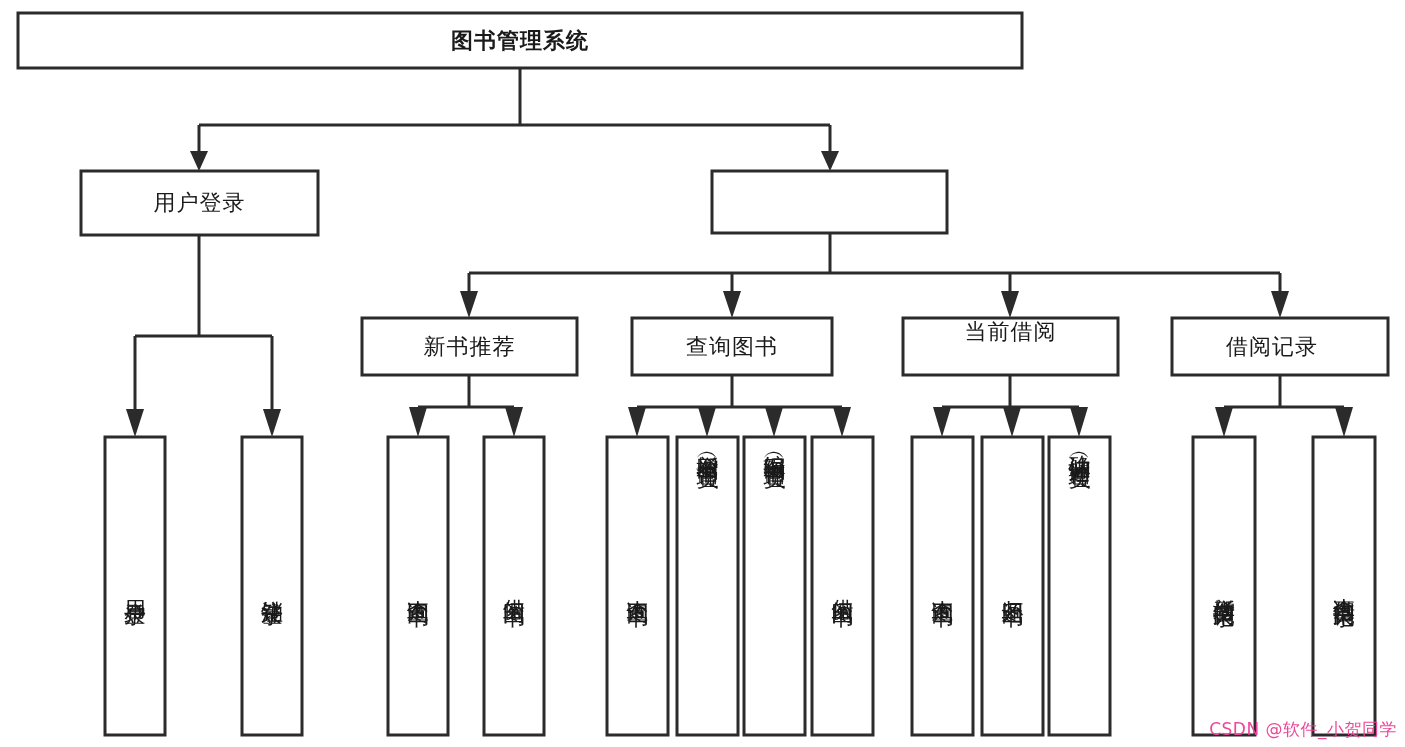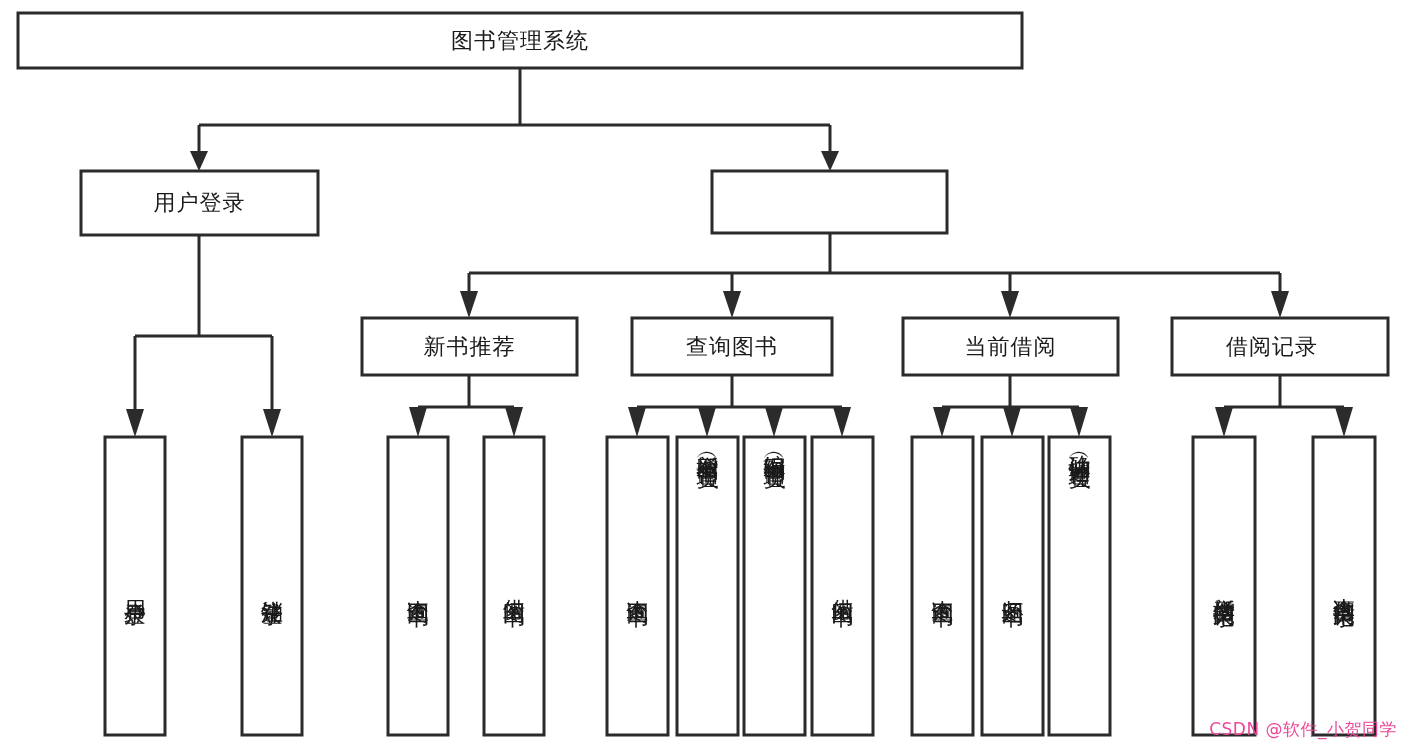--- a/index.html
+++ b/index.html
@@ -173,35 +173,35 @@
 
     <path class="connector" d="M 1280 375 L 1280 407"></path>
     <path class="connector" d="M 1224 407 L 1344 407"></path>
     <path class="connector" d="M 1224 407 L 1224 412"></path>
     <path class="connector" d="M 1344 407 L 1344 412"></path>
     <polygon class="arrow-head" points="1215,407 1233,407 1224,437"></polygon>
     <polygon class="arrow-head" points="1335,407 1353,407 1344,437"></polygon>
 
   </svg>
 
-  <div class="hlabel-wrap" style="left:18px; top:13px; width:1004px; height:55px;">
+  <div class="hlabel-wrap" style="left:18px; top:13px; width:1004px; height:55px;font-weight:bold;">
     <span class="hlabel-text">图书管理系统</span>
   </div>
 
   <div class="hlabel-wrap" style="left:81px; top:171px; width:237px; height:64px;">
     <span class="hlabel-text">用户登录</span>
   </div>
 
   <div class="hlabel-wrap" style="left:362px; top:318px; width:215px; height:57px;justify-content:center;">
     <span class="hlabel-text">新书推荐</span>
   </div>
   <div class="hlabel-wrap" style="left:632px; top:318px; width:200px; height:57px;">
     <span class="hlabel-text">查询图书</span>
   </div>
-  <div class="hlabel-wrap" style="left:903px; top:318px; width:215px; height:57px;">
+  <div class="hlabel-wrap" style="left:903px; top:303px; width:215px; height:57px;">
     <span class="hlabel-text">当前借阅</span>
   </div>
   <div class="hlabel-wrap" style="left:1172px; top:318px; width:200px; height:57px;text-align:right;">
     <span class="hlabel-text">借阅记录</span>
   </div>
 
   <div class="vlabel-wrap" style="left:105px; top:437px; width:60px; height:298px;">
     <span class="vlabel-text">用户登录</span>
   </div>
   <div class="vlabel-wrap" style="left:242px; top:437px; width:60px; height:298px;">

